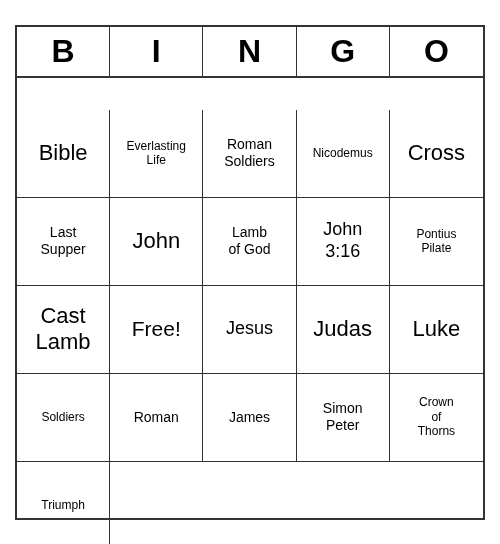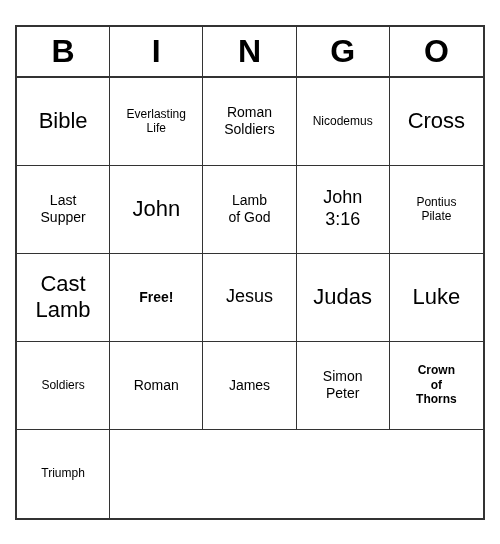--- a/index.html
+++ b/index.html
@@ -37,35 +37,36 @@
       grid-template-rows: repeat(5, 88px);
     }
     .bingo-cell {
       border-right: 1px solid #333;
       border-bottom: 1px solid #333;
       display: flex;
       align-items: center;
       justify-content: center;
       text-align: center;
       min-height: 88px;
+      margin-top: 32px;
     }
     .bingo-cell:nth-child(5n) {
       border-right: none;
     }
     .bingo-cell:nth-child(n+21) {
       border-bottom: none;
     }
     .cell-text {
       line-height: 1.2;
     }
     .size-xl { font-size: 22px; font-weight: normal; }
     .size-lg { font-size: 18px; font-weight: normal; }
     .size-md { font-size: 14px; font-weight: normal; }
     .size-sm { font-size: 12px; font-weight: normal; }
-    .size-free { font-size: 14px; font-weight: bold; }
+    .size-free { font-size: 21px; font-weight: normal; }
   </style>
 </head>
 <body>
 
 <div class="bingo-card">
   <div class="bingo-header">
   <div class="bingo-header-cell">B</div>
       <div class="bingo-header-cell">I</div>
       <div class="bingo-header-cell">N</div>
       <div class="bingo-header-cell">G</div>
@@ -131,21 +132,21 @@
         <span class="cell-text size-md" style="white-space: pre-line;">Roman</span>
       </div>
       <div class="bingo-cell">
         <span class="cell-text size-md" style="white-space: pre-line;">James</span>
       </div>
       <div class="bingo-cell">
         <span class="cell-text size-md" style="white-space: pre-line;">Simon
 Peter</span>
       </div>
       <div class="bingo-cell">
-        <span class="cell-text size-sm" style="white-space: pre-line; font-weight: bold;">Crown
+        <span class="cell-text size-sm" style="white-space: pre-line;">Crown
 of
 Thorns</span>
       </div>
       <div class="bingo-cell">
         <span class="cell-text size-sm" style="white-space: pre-line;">Triumph</span>
       </div>
     </div>
 </div>
 
 </body></html>

